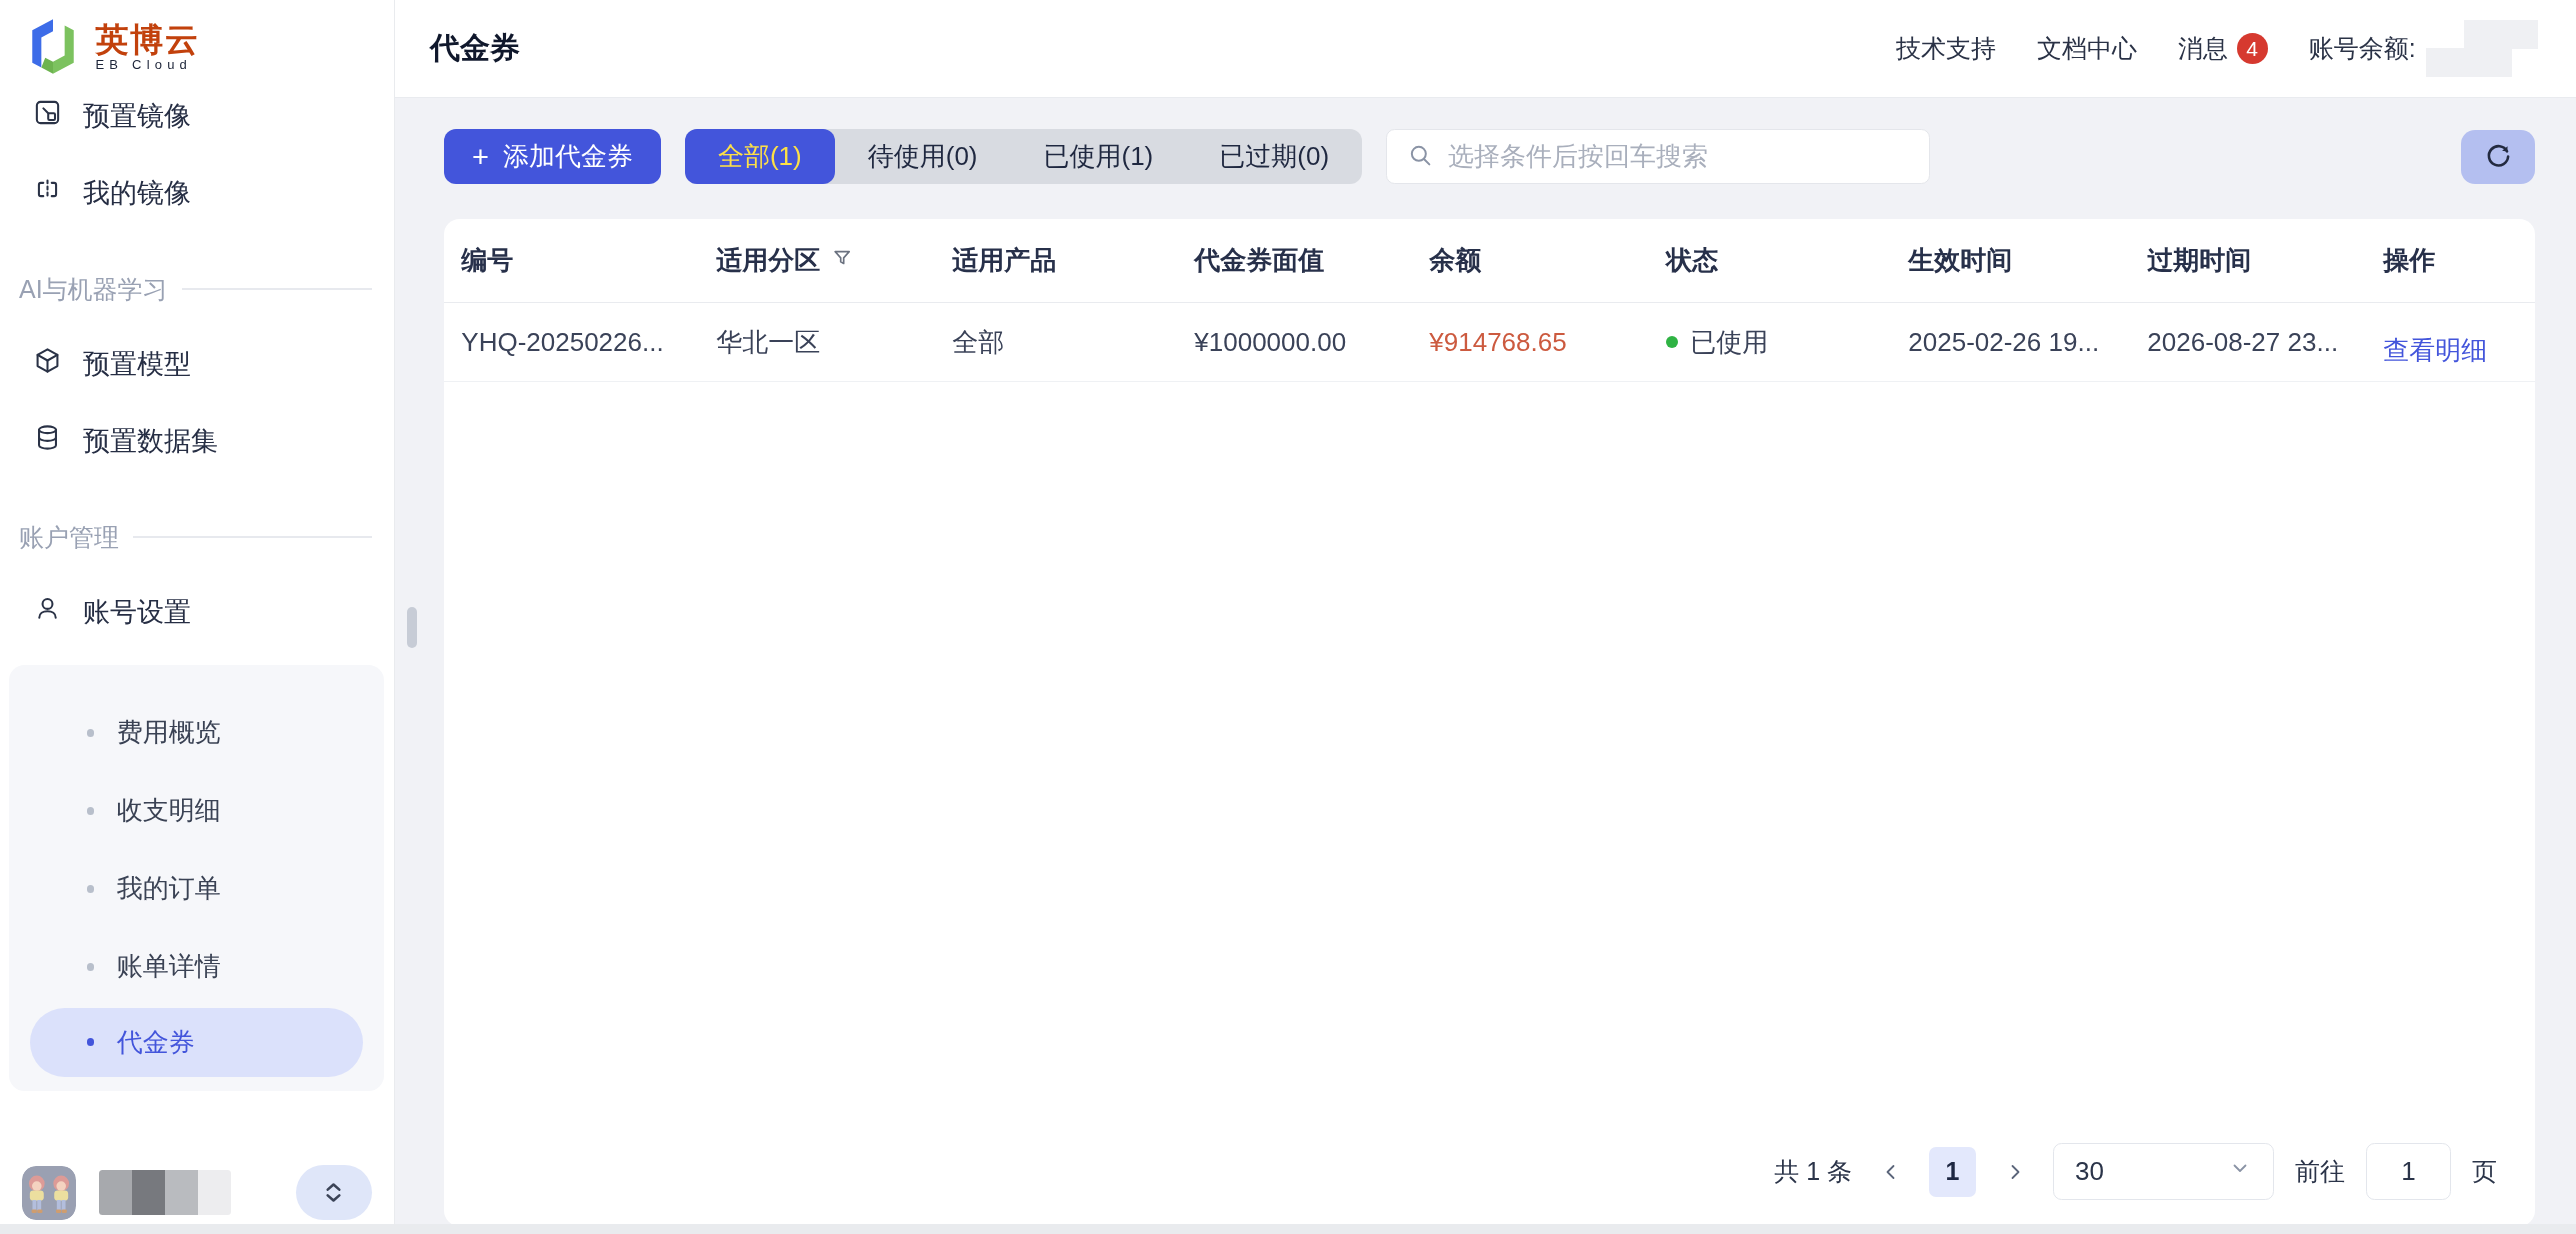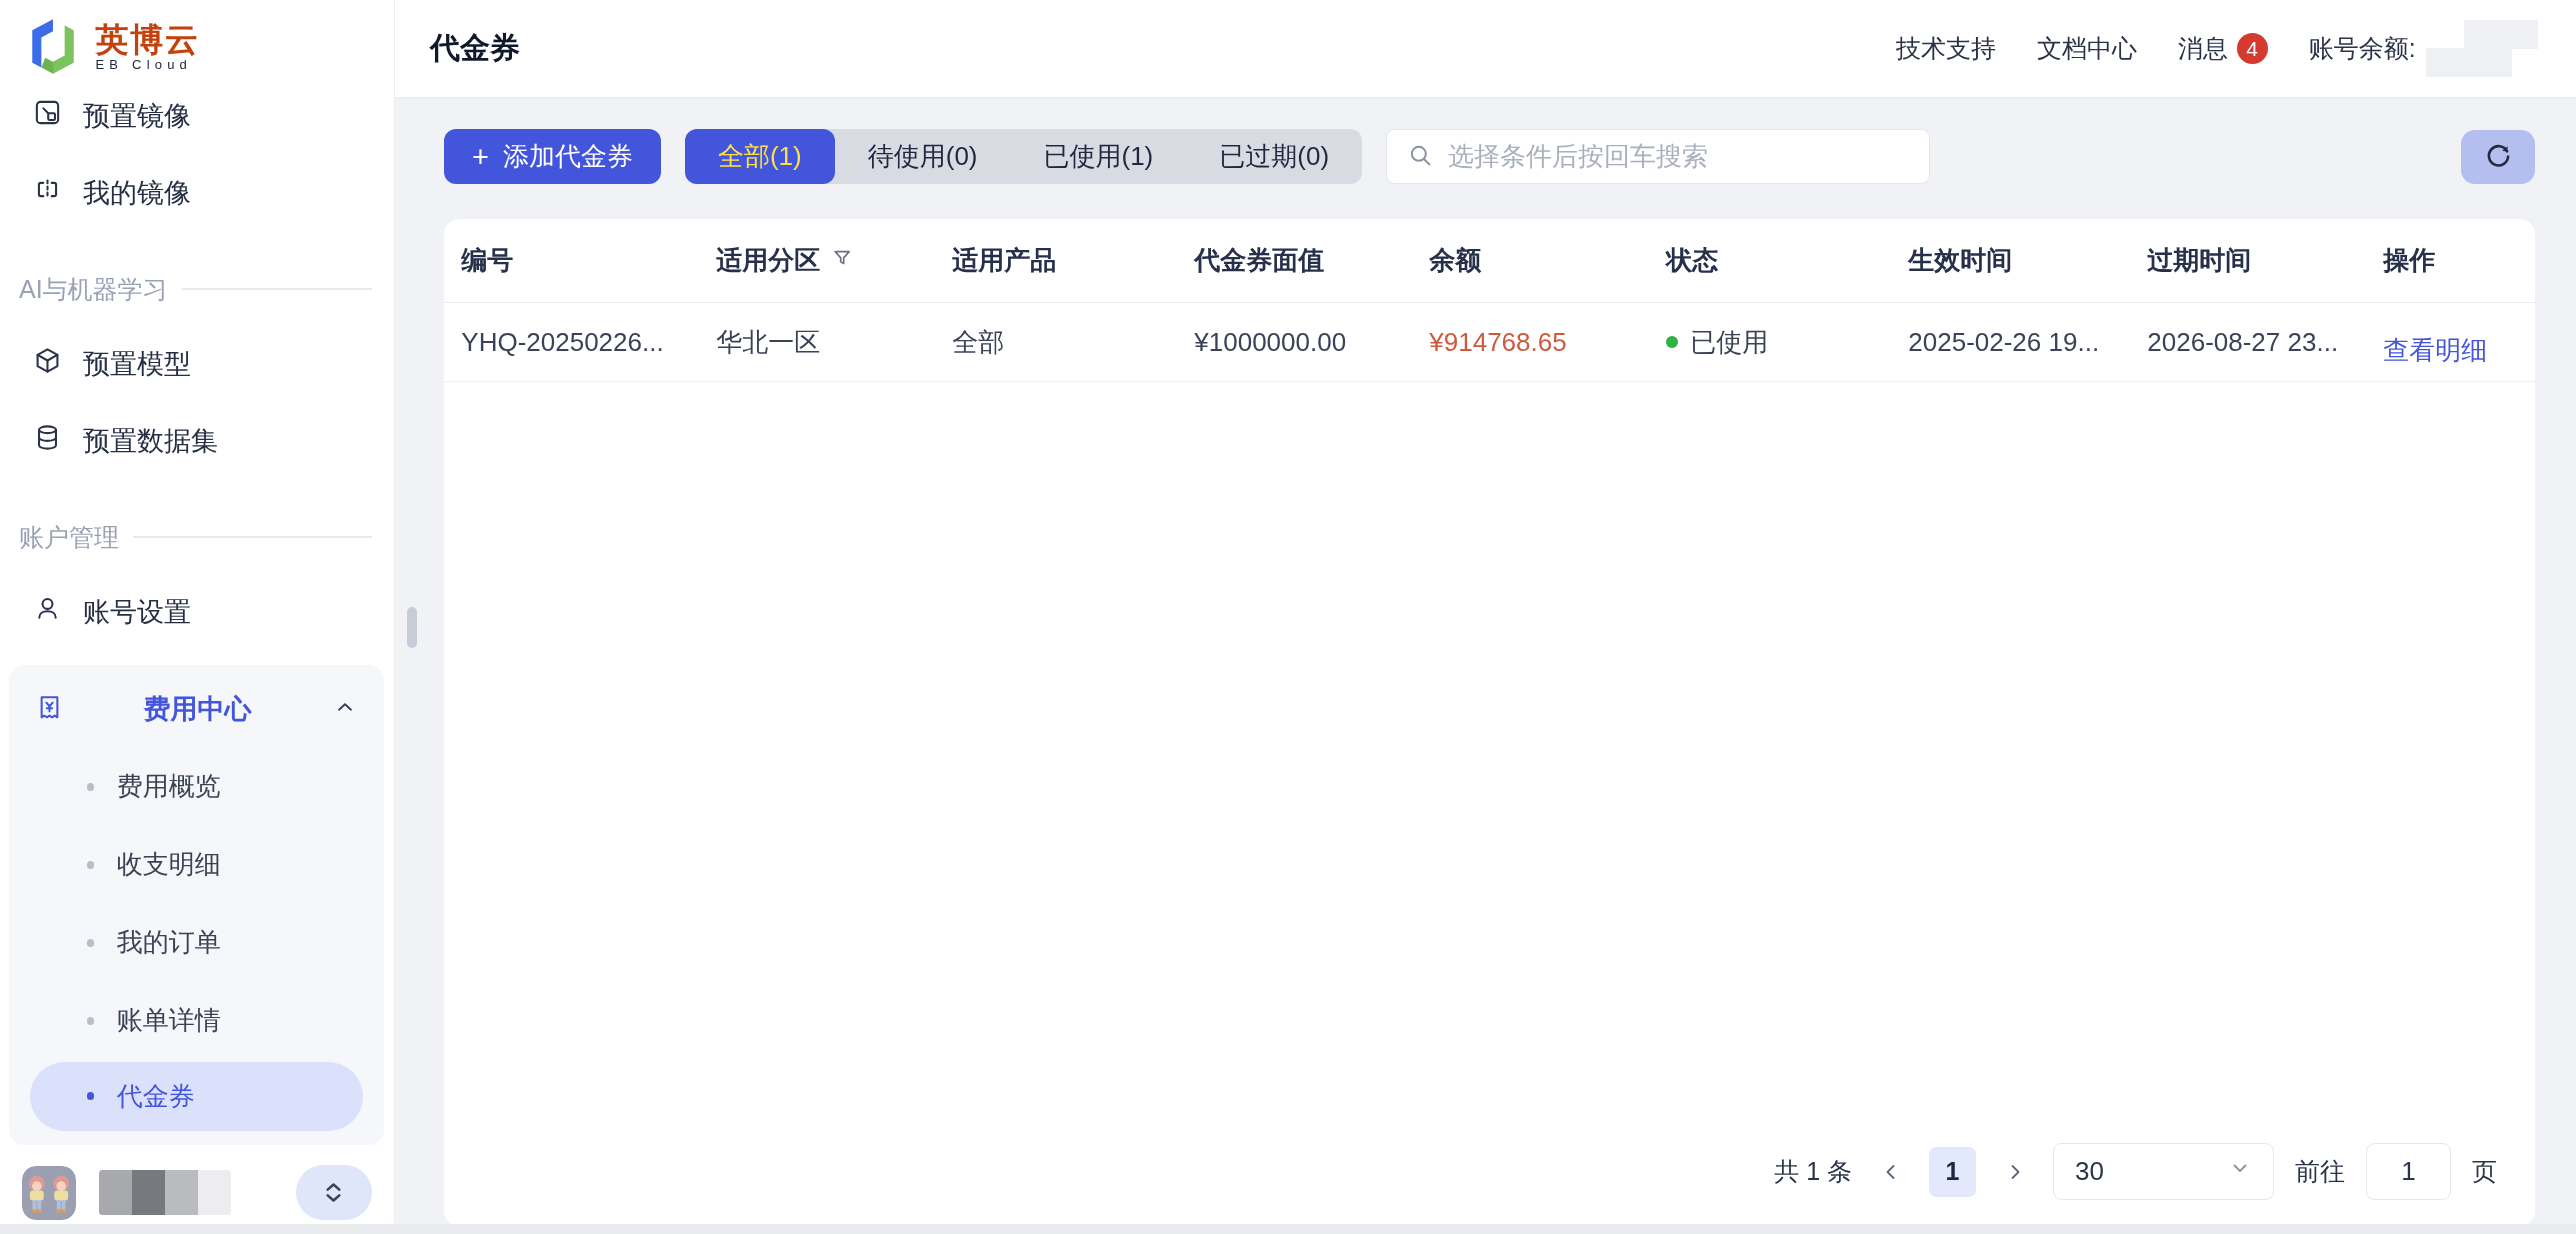--- a/index.html
+++ b/index.html
@@ -13,21 +13,21 @@
   *{margin:0;padding:0;box-sizing:border-box;}
   html,body{width:2576px;height:1234px;overflow:hidden;}
   body{font-family:"Liberation Sans","DejaVu Sans",sans-serif;color:#2a3246;background:#fff;}
   .app{display:flex;width:2576px;height:1234px;position:relative;}
 
   
   .sidebar{width:395px;min-width:395px;height:100%;background:#fff;border-right:1.7px solid #e9ebee;position:relative;}
   .logo-row{display:flex;align-items:center;gap:15.5px;padding:19px 0 0 26px;height:76px;}
   .logo-text .cn{font-size:33px;font-weight:700;color:#c2410c;letter-spacing:1.7px;line-height:35px;}
   .logo-text .en{font-size:13px;color:#1c2438;letter-spacing:5.2px;line-height:15.5px;}
-  .nav{padding-top:15.5px;text-align:center;}
+  .nav{padding-top:15.5px;}
   .nav-item{display:flex;align-items:center;gap:21px;height:48px;margin:0 0 29px 0;padding-left:33px;font-size:27px;color:#262e44;cursor:pointer;}
   .nav-item svg{flex:0 0 auto;}
   .nav-section{display:flex;align-items:center;gap:14px;height:31px;margin:57px 0 35px 0;padding-left:19px;font-size:25px;color:#99a1b3;}
   .nav-section .line{flex:1;height:1.7px;background:#e7e9ee;margin-right:22.4px;}
   .billing-group{margin:8.6px 10.4px 0 8.6px;background:#f6f7fa;border-radius:15.5px;padding:17.3px 0 14px 0;}
   .billing-head{display:flex;align-items:center;gap:21px;height:54px;padding:0 26px;cursor:pointer;}
   .billing-head .label{flex:1;font-size:27px;font-weight:600;color:var(--primary);}
   .sub-item{display:flex;align-items:center;gap:22.4px;height:54px;margin-top:24px;padding-left:78px;font-size:26px;color:#3a4254;cursor:pointer;}
   .sub-item .dot{width:7.8px;height:7.8px;border-radius:50%;background:#b8bfcb;}
   .sub-item.active{margin:14px 21px 0 21px;padding-left:57px;height:69px;border-radius:35px;background:var(--primary-soft);color:var(--primary);}
@@ -165,36 +165,20 @@
         <span>
           <svg width="29" height="29" viewBox="0 0 24 24" fill="none" stroke="#2a3246" stroke-width="1.7" stroke-linecap="round" stroke-linejoin="round">
             <circle cx="12" cy="8.2" r="4.1"></circle>
             <path d="M5.2 19.6 c0 -3.4 3 -5.3 6.8 -5.3 s6.8 1.9 6.8 5.3"></path>
           </svg>
         </span>
         <span>账号设置</span>
       </div>
 
       <div class="billing-group">
-        <div class="billing-head">
-          <span>
-            <svg width="29" height="29" viewBox="0 0 24 24" fill="none" stroke="#4355db" stroke-width="1.7" stroke-linecap="round" stroke-linejoin="round">
-              <path d="M5.5 3.5 h13 v16.6 l-2.2 -1.4 -2.1 1.4 -2.2 -1.4 -2.1 1.4 -2.2 -1.4 -2.2 1.4 Z"></path>
-              <path d="M9.4 8 L12 11 L14.6 8"></path>
-              <path d="M12 11 V15.2"></path>
-              <path d="M9.8 12.6 H14.2"></path>
-            </svg>
-          </span>
-          <span class="label">费用中心</span>
-          <span>
-            <svg width="26" height="26" viewBox="0 0 24 24" fill="none" stroke="#3a4254" stroke-width="1.8" stroke-linecap="round" stroke-linejoin="round">
-              <path d="M6.5 14.5 L12 9.5 L17.5 14.5"></path>
-            </svg>
-          </span>
-        </div>
 
         <div class="sub-item">
           <span class="dot"></span>
           <span>费用概览</span>
         </div>
         <div class="sub-item">
           <span class="dot"></span>
           <span>收支明细</span>
         </div>
         <div class="sub-item">

